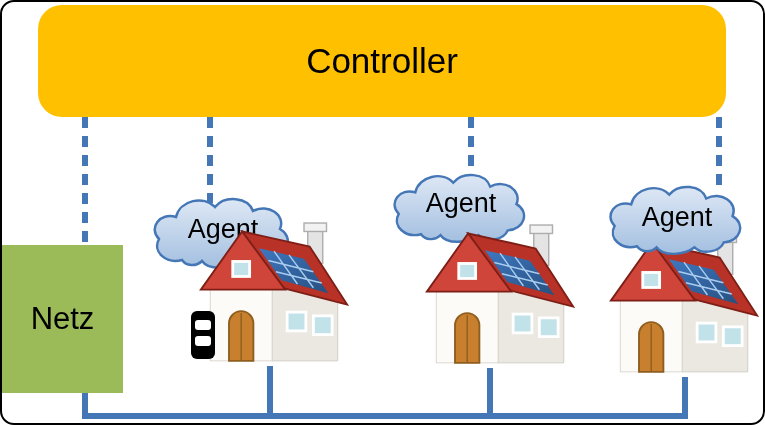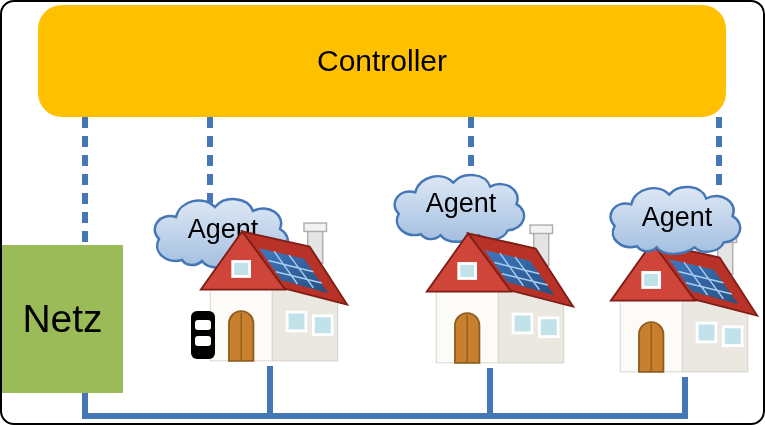--- a/index.html
+++ b/index.html
@@ -12,37 +12,37 @@
     border-radius:14px;
     overflow:hidden;
     font-family:"Liberation Sans", sans-serif;
     color:#000;
   }
   
   .controller{
     position:absolute;left:36px;top:3px;width:688px;height:112px;
     background:#FFC000;border-radius:24px;
     display:flex;align-items:center;justify-content:center;
-    font-size:30px;
+    font-size:35px;
   }
   
   .vdash{
     position:absolute;width:6px;
     background:repeating-linear-gradient(180deg,#4577B7 0 11px,transparent 11px 19px);
   }
   .dash-netz  {left:80px; top:115px;height:132px;}
   .dash-a1    {left:205px;top:115px;height:86px;}
   .dash-a2    {left:466px;top:115px;height:58px;}
   .dash-a3    {left:714px;top:115px;height:68px;}
   
   .netz{
     position:absolute;left:0;top:243px;width:121px;height:148px;
     background:#9BBB59;
     display:flex;align-items:center;justify-content:center;
-    font-size:39px;
+    font-size:31px;
   }
   
   .conn{position:absolute;background:#4577B7;}
   .conn-netz {left:80px; top:391px;width:6px;height:26px;}
   .conn-bus  {left:80px; top:411px;width:606px;height:6px;}
   .conn-h1   {left:265px;top:364px;width:6px;height:47px;}
   .conn-h2   {left:485px;top:366px;width:6px;height:45px;}
   .conn-h3   {left:680px;top:375px;width:6px;height:36px;}
   
   .cloud{position:absolute;}

